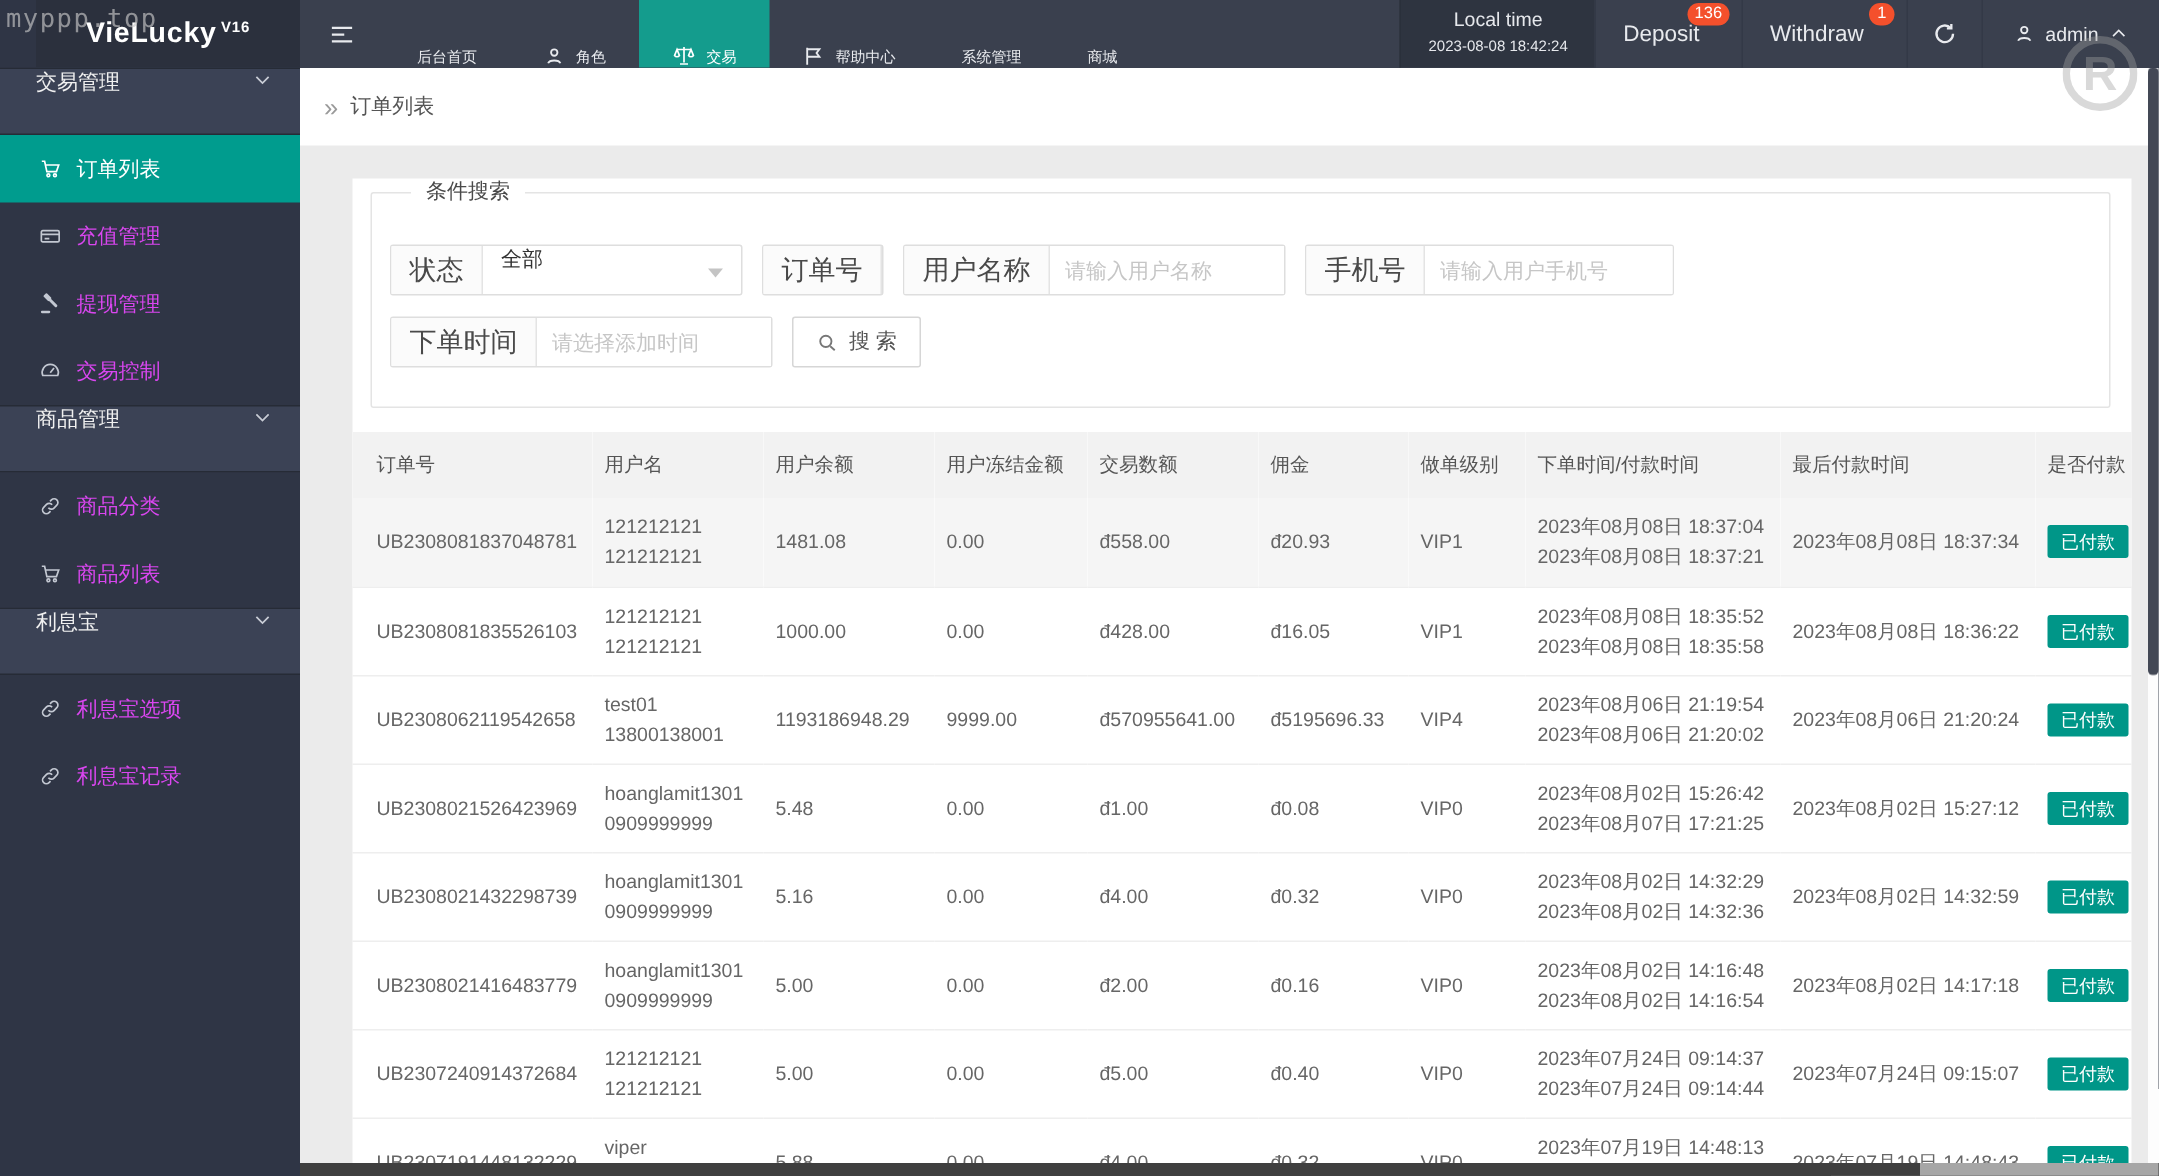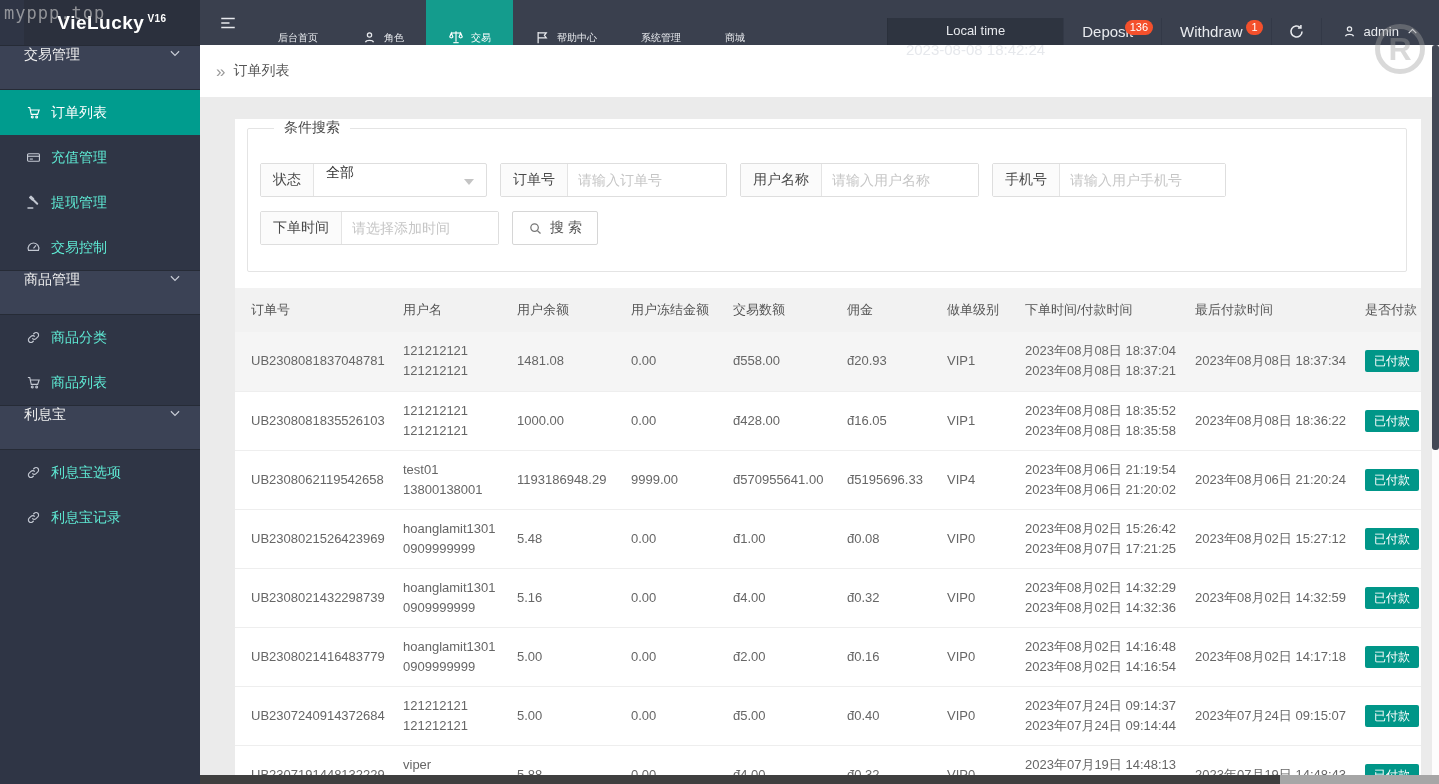--- a/index.html
+++ b/index.html
@@ -13,56 +13,56 @@
     justify-content:center; font-size:32px; font-weight:bold; pointer-events:none; }
 
   
   .sidebar { position:fixed; left:0; top:0; width:200px; height:100%; background:#2f3545; z-index:30; }
   .logo { height:45px; background:#2b303d; color:#fff; display:flex; align-items:center; justify-content:center;
     font-size:19px; font-weight:bold; letter-spacing:.5px;margin-left:24px; }
   .logo sup { font-size:10px; margin-left:3px; transform:translateY(-4px); font-weight:bold; }
   .menu-group { height:45px; background:#3b4255; border-top:1px solid #262b36; border-bottom:1px solid #262b36;
     color:#f0f0f0; font-size:14px; display:flex; align-items:flex-start; padding:0 18px 0 24px; cursor:pointer; }
   .menu-group .chev { margin-left:auto; color:#c9cdd6; display:flex; }
-  .menu-item { height:45px; display:flex; align-items:center; padding-left:26px; gap:10px; color:#5eead4;
+  .menu-item { height:45px; display:flex; align-items:center; padding-left:26px; gap:10px; color:#d946ef;
     font-size:14px; cursor:pointer; }
   .menu-item .mi-icon { display:flex; color:#c3c8d2; }
   .menu-item.active { background:#009c8e; color:#fff; }
   .menu-item.active .mi-icon { color:#fff; }
 
   
   .navbar { position:fixed; left:200px; top:0; right:0; height:45px; background:#3a404e; display:flex;
     align-items:stretch; color:#e8eaee; z-index:40; }
   .nav-burger { width:56px; display:flex; align-items:center; justify-content:center; cursor:pointer; }
   .nav-link { display:flex; align-items:flex-end; gap:7px; padding:0 22px; font-size:10px; cursor:pointer; white-space:nowrap; }
   .nav-link.active { background:#149c8d; color:#fff; }
-  .nav-right { margin-left:auto; display:flex; align-items:stretch;margin-top:18px; }
+  .nav-right { margin-left:auto; display:flex; align-items:stretch; }
   .nav-time { background:#2e3440; padding:3px 18px 0; text-align:center; line-height:19px; font-size:13px;
     color:#e6e8ec; border-left:1px solid #2a303b; }
-  .nav-time .t2 { font-size:15px; }
+  .nav-time .t2 { font-size:10px; }
   .nav-badge-item { position:relative; display:flex; align-items:center; padding:0 28px 0 18px; font-size:15px;
     border-left:1px solid #333947; cursor:pointer; }
   .badge { position:absolute; top:2px; right:8px; background:#f4502c; color:#fff; font-size:11px; line-height:15px;
     padding:0 5px; border-radius:9px; min-width:16px; text-align:center; }
   .nav-refresh { width:50px; display:flex; align-items:center; justify-content:center; border-left:1px solid #333947; cursor:pointer; }
   .nav-user { display:flex; align-items:center; gap:7px; padding:0 20px; font-size:13px; border-left:1px solid #333947; cursor:pointer; }
 
   
   .content { position:absolute; left:200px; top:45px; right:0; bottom:0; background:#ebebeb; }
   .breadcrumb-bar { background:#fff; height:52px; display:flex; align-items:center; padding-left:16px; gap:8px; }
   .bc-icon { color:#9a9a9a; font-size:17px; line-height:1; }
   .bc-text { color:#555; font-size:14px; }
 
   .card { margin:13px 18px 0 35px; background:#fff; min-height:700px; }
 
   fieldset.search { margin:22px 14px 0 12px; border:1px solid #e4e4e4; border-radius:2px; padding:14px 12px 26px; }
   fieldset.search legend { font-size:14px; color:#4a4a4a; padding:0 10px; margin-left:14px; }
   .form-row { display:flex; gap:13px; margin-top:12px; align-items:center; }
   .igroup { display:flex; align-items:stretch; height:34px; border:1px solid #dedede; border-radius:2px; background:#fff; }
-  .igroup .ilabel { display:flex; align-items:center; padding:0 12px; font-size:14px; color:#494949;
+  .igroup .ilabel { display:flex; align-items:center; padding:0 12px; font-size:18px; color:#494949;
     background:#fbfbfb; border-right:1px solid #e4e4e4; white-space:nowrap; }
   .igroup input { border:none; outline:none; padding:0 10px; font-size:14px; color:#333; background:#fff;
     font-family:inherit; }
   .igroup input::placeholder { color:#c6c6c6; }
   .select-box { position:relative; display:flex; align-items:flex-start; width:172px; padding:0 26px 0 12px;
     font-size:14px; color:#333; cursor:pointer; }
   .select-box .tri { position:absolute; right:12px; top:15px; width:0; height:0; border-left:5px solid transparent;
     border-right:5px solid transparent; border-top:6px solid #c4c4c4; }
   .btn-search { height:34px; border:1px solid #d6d6d6; background:#fff; border-radius:2px; display:flex;
     align-items:center; gap:7px; padding:0 15px; font-size:14px; color:#555; cursor:pointer; font-family:inherit; }
@@ -304,21 +304,20 @@
       <div class="form-row">
         <div class="igroup">
           <span class="ilabel">状态</span>
           <div class="select-box">
             <span>全部</span>
             <span class="tri"></span>
           </div>
         </div>
         <div class="igroup">
           <span class="ilabel">订单号</span>
-          <input style="width: 158px;" placeholder="请输入订单号">
         </div>
         <div class="igroup">
           <span class="ilabel">用户名称</span>
           <input style="width: 156px;" placeholder="请输入用户名称">
         </div>
         <div class="igroup">
           <span class="ilabel">手机号</span>
           <input style="width: 165px;" placeholder="请输入用户手机号">
         </div>
       </div>

